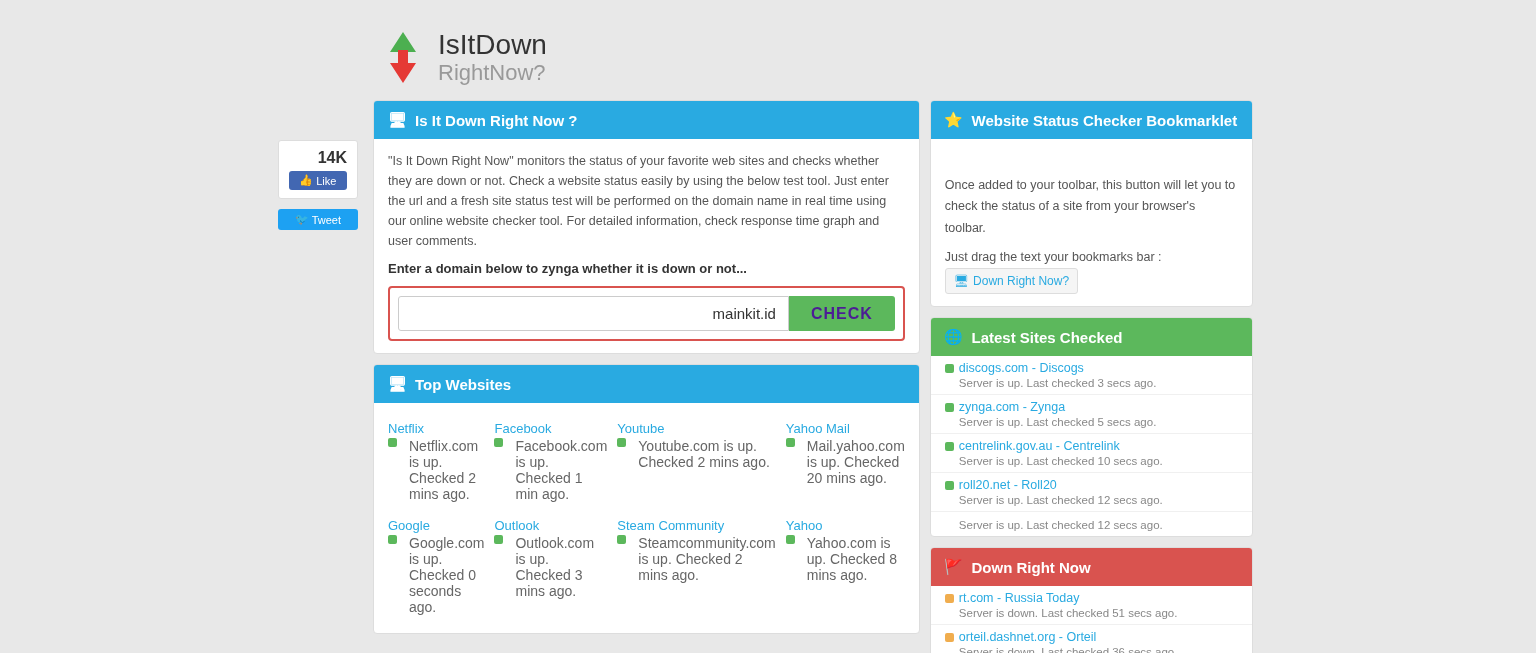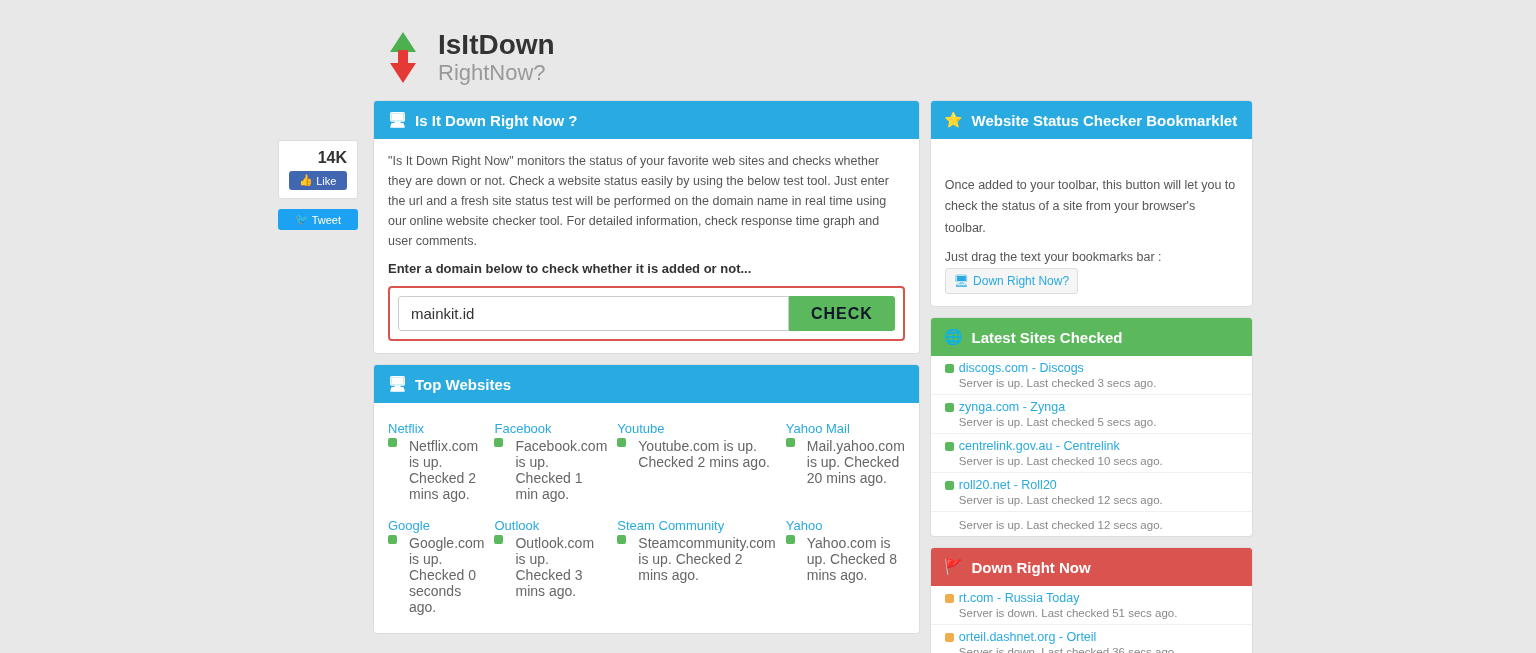--- a/index.html
+++ b/index.html
@@ -82,21 +82,21 @@
       width: 50px;
       height: 55px;
       margin-right: 10px;
       position: relative;
     }
     .logo-text {
       line-height: 1.1;
     }
     .logo-text .bold-part {
       font-size: 28px;
-      font-weight: bold;
+      font-weight: normal;
       color: #333;
     }
     .logo-text .light-part {
       font-size: 22px;
       font-weight: normal;
       color: #999;
     }
     .content-columns {
       display: flex;
       gap: 10px;
@@ -154,24 +154,25 @@
       gap: 0;
     }
     .check-input {
       flex: 1;
       border: 1px solid #ccc;
       padding: 8px 12px;
       font-size: 15px;
       border-radius: 3px 0 0 3px;
       outline: none;
       color: #333;
+      text-align: right;
     }
     .check-button {
       background: #5cb85c;
-      color: #0f172a;
+      color: #4c1d95;
       border: none;
       padding: 8px 22px;
       font-size: 16px;
       font-weight: bold;
       border-radius: 0 3px 3px 0;
       cursor: pointer;
       letter-spacing: 1px;
     }
     .bookmarklet-text {
       font-size: 12.5px;
@@ -292,21 +293,21 @@
 
       <div class="left-col">
 
         <div class="panel">
           <div class="panel-header blue">
             <span>🖥</span>
             <span>Is It Down Right Now ?</span>
           </div>
           <div class="panel-body">
             <p class="intro-text">"Is It Down Right Now" monitors the status of your favorite web sites and checks whether they are down or not. Check a website status easily by using the below test tool. Just enter the url and a fresh site status test will be performed on the domain name in real time using our online website checker tool. For detailed information, check response time graph and user comments.</p>
-            <div class="check-label">Enter a domain below to check whether it is added or not...</div>
+            <div class="check-label">Enter a domain below to zynga whether it is down or not...</div>
             <div class="check-box-wrapper">
               <input class="check-input" type="text" value="mainkit.id" style="">
               <button class="check-button">CHECK</button>
             </div>
           </div>
         </div>
 
         <div class="panel">
           <div class="panel-header blue">
             <span>🖥</span>

